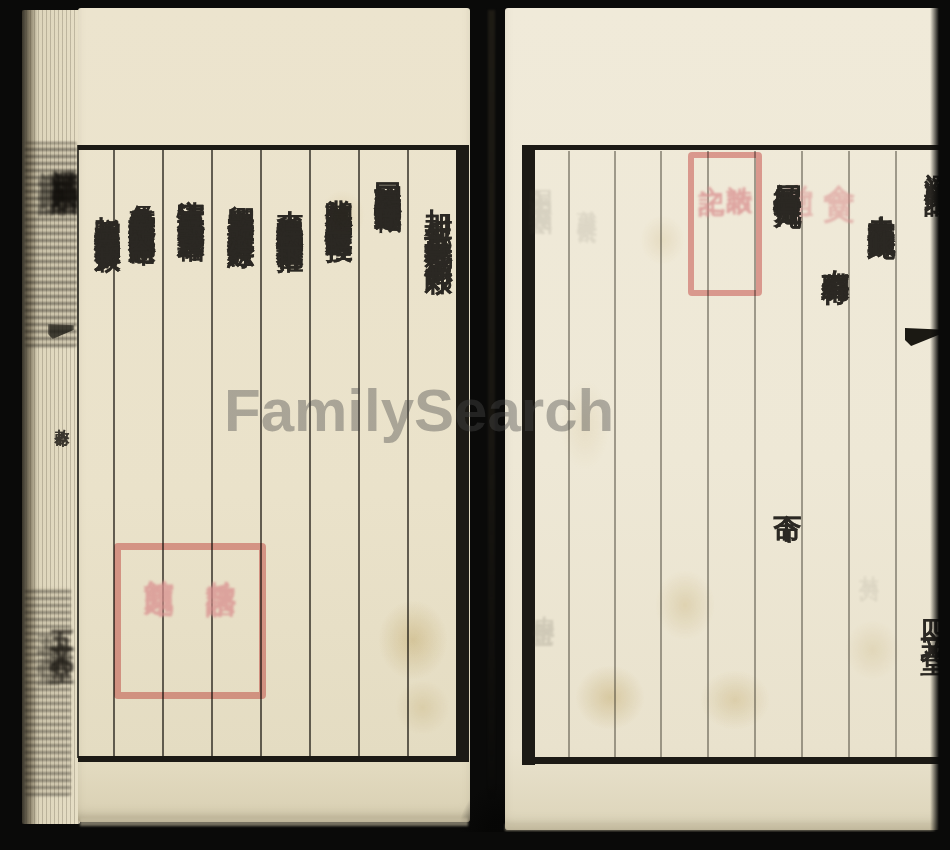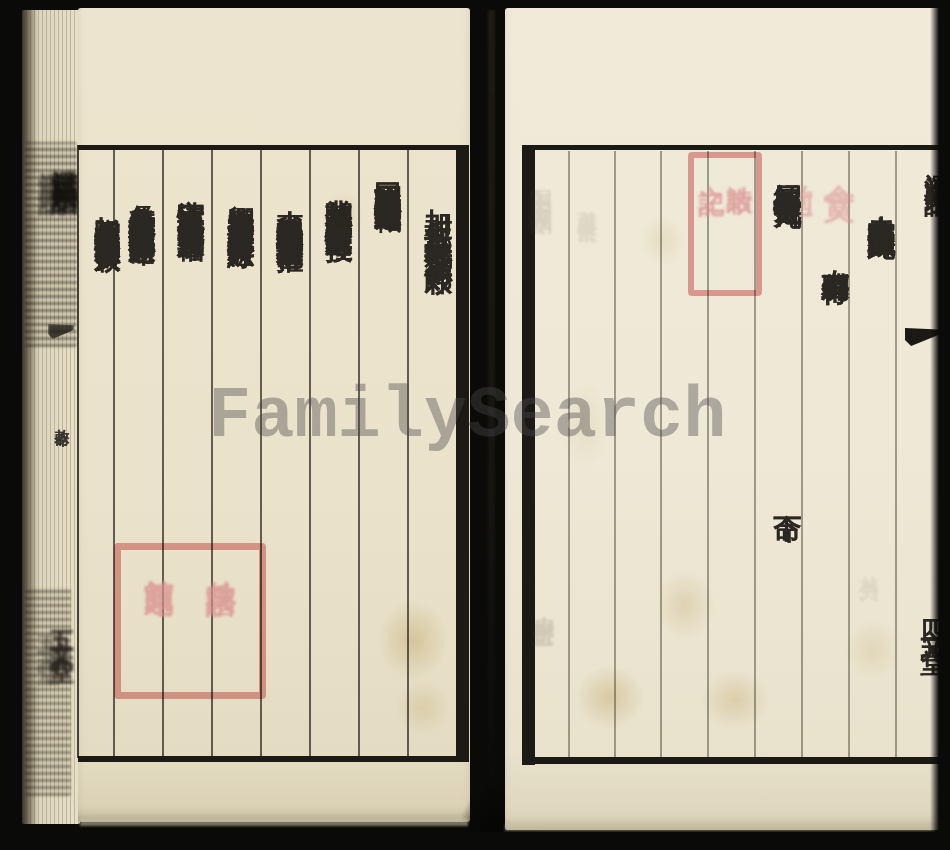--- a/index.html
+++ b/index.html
@@ -18,22 +18,22 @@
   .sealtxt{position:absolute;writing-mode:vertical-rl;text-orientation:upright;white-space:nowrap;
         color:#d98f8f;filter:blur(1.3px);opacity:.75;font-weight:bold;}
   .bleed{position:absolute;writing-mode:vertical-rl;text-orientation:upright;white-space:nowrap;
         color:#4a463c;transform:scaleX(-1);filter:blur(1.2px);font-weight:bold;}
   .smudge{filter:blur(1.4px);}
   .stain{position:absolute;border-radius:50%;mix-blend-mode:multiply;
         background:radial-gradient(ellipse at center,rgba(190,158,70,.30),rgba(190,158,70,0) 70%);}
   .striate{background:repeating-linear-gradient(90deg,rgba(70,62,45,.30) 0 1px,rgba(0,0,0,0) 1px 4px);}
   .streaks{background:repeating-linear-gradient(0deg,rgba(28,24,18,.55) 0 3px,rgba(130,118,92,.18) 3px 7px);
         border-radius:3px;filter:blur(1px);}
-  #watermark{position:absolute;left:208px;top:376px;font-family:Liberation Mono, monospace;
-        font-weight:bold;font-size:72px;letter-spacing:0px;color:rgba(72,72,72,.40);z-index:40;}
+  #watermark{position:absolute;left:224px;top:376px;font-family:Liberation Sans, sans-serif;
+        font-weight:bold;font-size:60px;letter-spacing:0px;color:rgba(72,72,72,.40);z-index:40;}
   .fishtail{position:absolute;background:#1b1913;clip-path:polygon(0 0,100% 8%,100% 38%,18% 100%,0 66%);}
 </style>
 </head>
 <body>
 
 <div id="stage">
 
   <div class="abs" style="left:22px;top:10px;width:58px;height:814px;
               background:linear-gradient(90deg,#36332a 0,#8a816a 8px,#ddd5bb 16px,#e7dfc6 100%);border-radius:2px;"></div>
   <div class="abs striate" style="left:22px;top:10px;width:58px;height:814px;opacity:.8;"></div>

